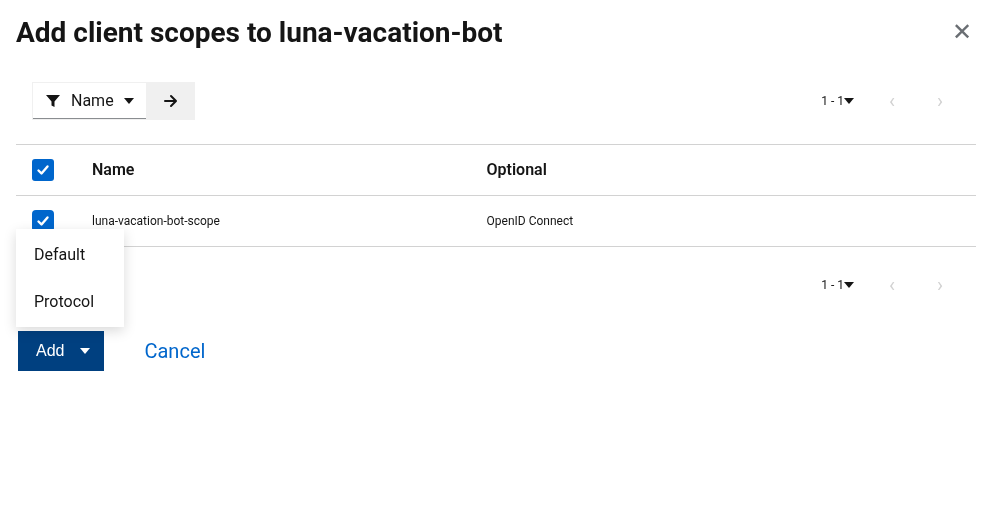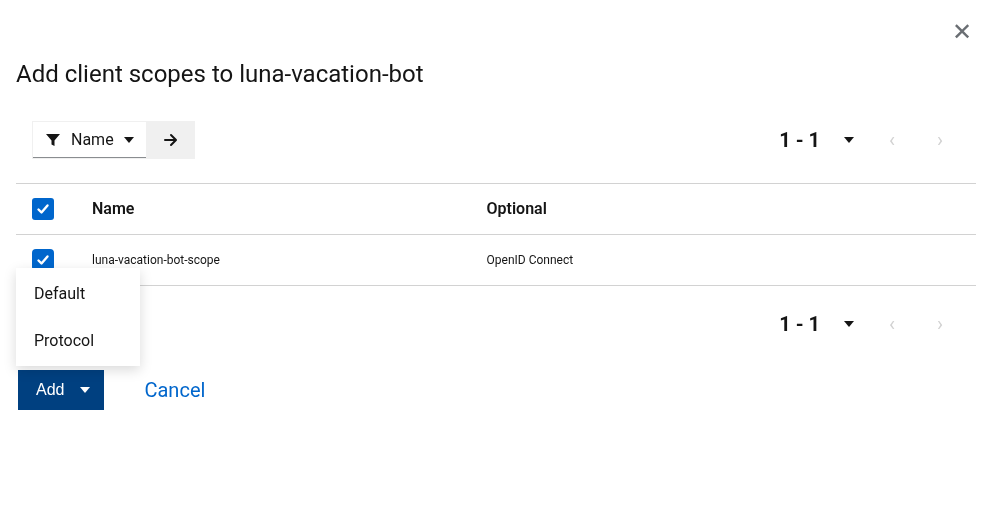--- a/index.html
+++ b/index.html
@@ -1,44 +1,44 @@
 <!DOCTYPE html>
 <html><head>
   <meta charset="utf-8">
   <style>
     * { box-sizing: border-box; margin: 0; padding: 0; }
     body { font-family: -apple-system,BlinkMacSystemFont,"Segoe UI",Roboto,Helvetica,Arial,sans-serif; color:#151515; width:992px; height:510px; background:#fff; }
     .modal { padding:16px; position:relative; }
     .modal-header { display:flex; align-items:flex-start; justify-content:space-between; padding:0 0 24px 0; }
-    .modal-title { font-size:24px; font-weight:400; line-height:1.2;margin-top:44px; }
+    .modal-title { font-size:28px; font-weight:700; line-height:1.2; }
     .close-btn { border:none; background:none; font-size:24px; color:#6a6e73; cursor:pointer; padding:4px; line-height:1; }
     .toolbar { display:flex; align-items:center; padding:8px 16px 8px 16px; gap:0; }
     .filter-dropdown { display:flex; align-items:center; gap:10px; border:1px solid #f0f0f0; height:38px; padding:0 12px; cursor:pointer; box-shadow:inset 0 -1px 0 #8a8d90; }
     .filter-dropdown .lbl { font-size:16px; }
     .caret-down { width:0; height:0; border-left:5px solid transparent; border-right:5px solid transparent; border-top:6px solid #151515; }
     .search-wrap { display:flex; align-items:center; }
     .search-input-wrap { display:flex; align-items:center; height:38px; border:1px solid #f0f0f0; border-left:none; box-shadow:inset 0 -1px 0 #8a8d90; padding:0 12px; gap:8px; width:260px; }
     .search-input-wrap input { border:none; outline:none; font-size:16px; flex:1; color:#151515; background:transparent; }
     .search-input-wrap input::placeholder { color:#6a6e73; }
     .search-go { width:48px; height:38px; background:#f0f0f0; border:none; display:flex; align-items:center; justify-content:center; cursor:pointer; }
     .pager { margin-left:auto; display:flex; align-items:center; gap:8px; }
-    .pager-range { display:flex; align-items:center; gap:24px; font-size:20px; font-weight:700; cursor:pointer; padding:6px 10px; }
+    .pager-range { display:flex; align-items:center; gap:0; font-size:12px; font-weight:400; cursor:pointer; padding:6px 10px; }
     .pager-nav { width:40px; height:36px; display:flex; align-items:center; justify-content:center; cursor:pointer; color:#d2d2d2; font-size:20px; }
     .table { margin-top:16px; }
     .thead, .trow { display:grid; grid-template-columns:60px 1fr 0.7fr 0.5fr; align-items:center; border-bottom:1px solid #d2d2d2; padding:14px 16px; }
     .thead { border-top:1px solid #d2d2d2; font-weight:600; color:#151515; font-size:16px; }
     .trow { font-size:12px; }
     .checkbox { width:22px; height:22px; background:#06c; border-radius:4px; display:flex; align-items:center; justify-content:center; cursor:pointer; }
     .thead .checkbox { border-radius:3px; }
     .bottom-pager { display:flex; justify-content:flex-end; padding:20px 16px 4px 16px; }
     .footer { display:flex; align-items:center; gap:40px; padding:24px 2px 8px 2px; position:relative; }
     .add-btn { background:#004080; color:#fff; border:none; height:40px; padding:0 14px 0 18px; font-size:16px; display:flex; align-items:center; gap:16px; cursor:pointer;text-align:center; }
     .add-btn .caret-down { border-top-color:#fff; }
     .cancel-link { color:#06c; font-size:20px; cursor:pointer; }
-    .dropdown-menu { position:absolute; bottom:52px; left:0; background:#fff; box-shadow:0 4px 12px rgba(0,0,0,0.15); width:124px; padding:2px 0; }
+    .dropdown-menu { position:absolute; bottom:52px; left:0; background:#fff; box-shadow:0 4px 12px rgba(0,0,0,0.15); width:108px; padding:2px 0; }
     .dropdown-item { padding:14px 18px; font-size:16px; cursor:pointer; }
     svg { display:block; }
   </style>
 </head>
 <body>
 
 <div class="modal">
   <div class="modal-header">
     <h1 class="modal-title">Add client scopes to luna-vacation-bot</h1>
     <button class="close-btn">

